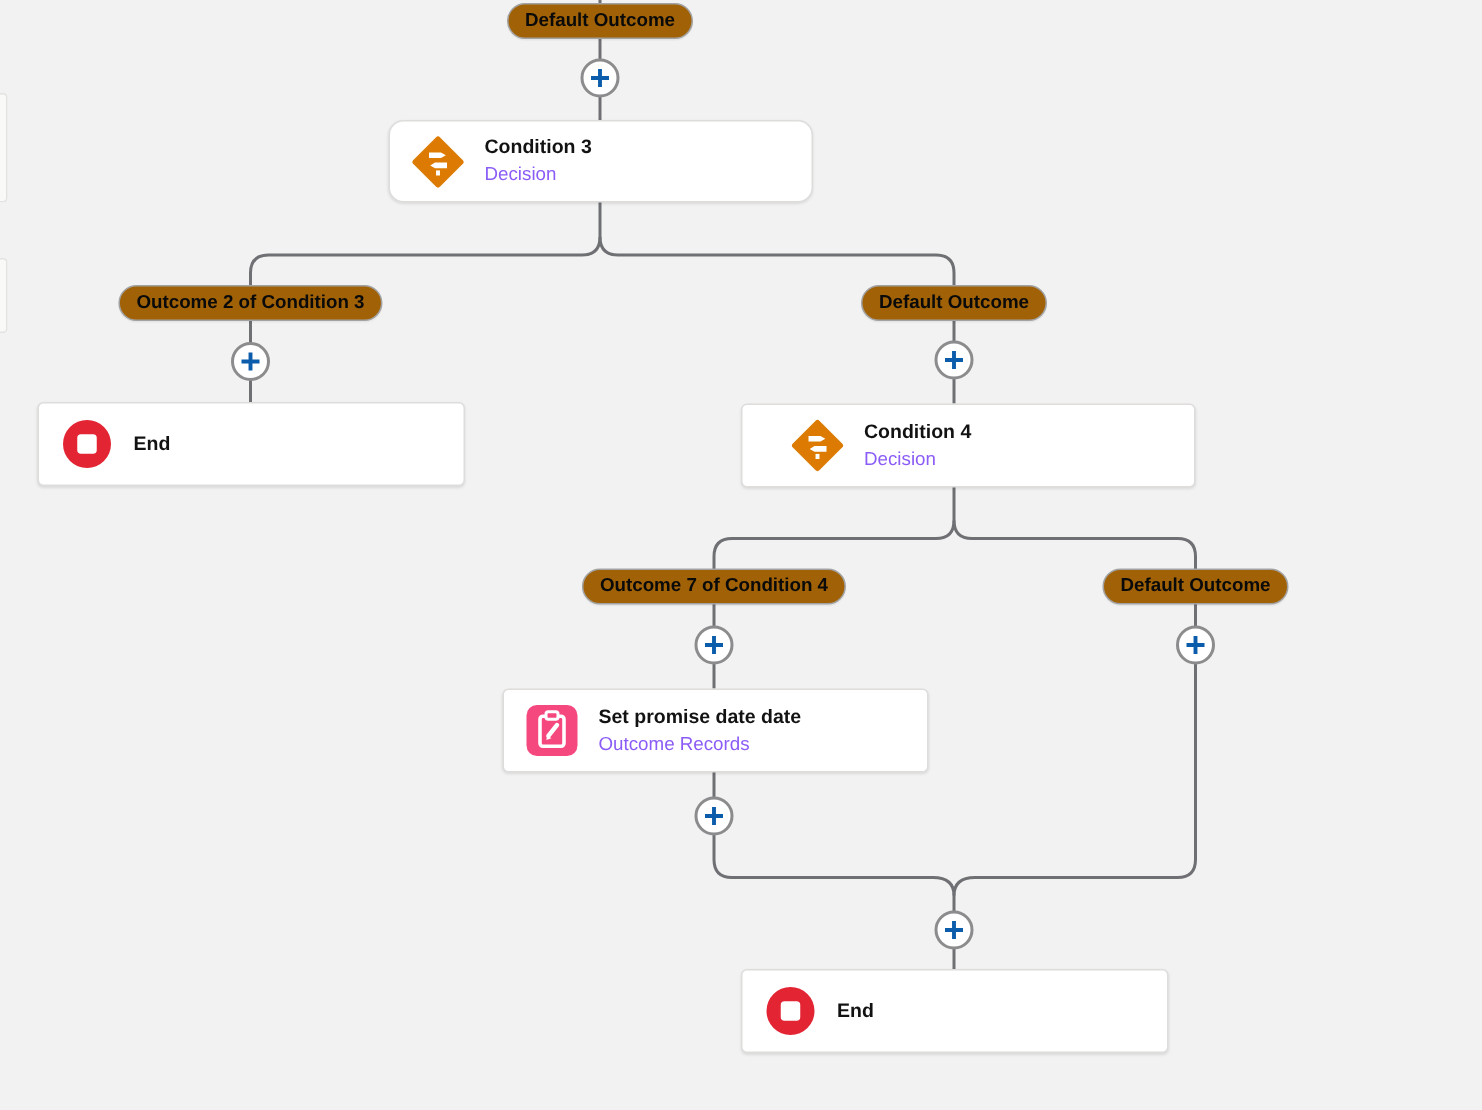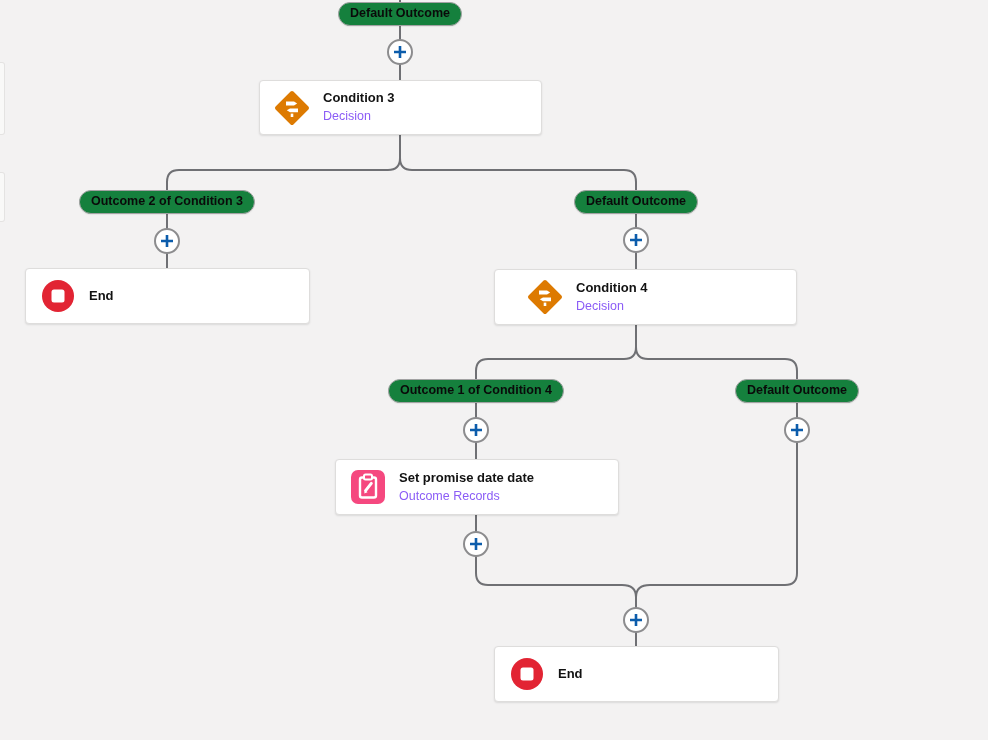--- a/index.html
+++ b/index.html
@@ -9,21 +9,21 @@
     font-family:"Liberation Sans", sans-serif;
     position:relative; overflow:hidden;
   }
   #canvas { position:absolute; left:0; top:0; width:988px; height:740px; }
 
   svg.connectors { position:absolute; left:0; top:0; pointer-events:none; }
   .conn { stroke:var(--connector,#6f7074); stroke-width:2; fill:none; }
 
   .pill {
     position:absolute; transform:translate(-50%,-50%);
-    background:#15803d; border:1px solid #a2a2a3; border-radius:12px;
+    background:#a16207; border:1px solid #a2a2a3; border-radius:12px;
     padding:3px 11px 4px 11px; font-size:12.5px; font-weight:bold; color:#0a0a0a;
     white-space:nowrap; box-shadow:0 1px 1px rgba(0,0,0,0.06);
     line-height:1.2;
   }
 
   .plus {
     position:absolute; width:26px; height:26px; box-sizing:border-box;
     background:#ffffff; border:2px solid #8c8c8e; border-radius:50%;
     display:flex; align-items:center; justify-content:center; cursor:pointer;
   }
@@ -59,21 +59,21 @@
     <path class="conn" d="M636,347 Q636,359 648,359 H785 Q797,359 797,371 V573 Q797,585 785,585 H650 Q636,585 636,597 V646"></path>
     <path class="conn" d="M476,513 V573 Q476,585 488,585 H622 Q636,585 636,597"></path>
   </svg>
 
   <div class="edge-frag" style="top:62px; height:71px;"></div>
   <div class="edge-frag" style="top:172px; height:48px;"></div>
 
   <div class="pill" style="left:400px; top:14px;">Default Outcome</div>
   <div class="pill" style="left:167px; top:202px;">Outcome 2 of Condition 3</div>
   <div class="pill" style="left:636px; top:202px;">Default Outcome</div>
-  <div class="pill" style="left:476px; top:391px;">Outcome 1 of Condition 4</div>
+  <div class="pill" style="left:476px; top:391px;">Outcome 7 of Condition 4</div>
   <div class="pill" style="left:797px; top:391px;">Default Outcome</div>
 
   <div class="plus" style="left:387px; top:39px;">
       <svg width="14" height="14" viewBox="0 0 14 14">
         <path d="M7 1 V13 M1 7 H13"></path>
       </svg>
     </div>
   <div class="plus" style="left:154px; top:228px;">
       <svg width="14" height="14" viewBox="0 0 14 14">
         <path d="M7 1 V13 M1 7 H13"></path>
@@ -98,21 +98,21 @@
       <svg width="14" height="14" viewBox="0 0 14 14">
         <path d="M7 1 V13 M1 7 H13"></path>
       </svg>
     </div>
   <div class="plus" style="left:623px; top:607px;">
       <svg width="14" height="14" viewBox="0 0 14 14">
         <path d="M7 1 V13 M1 7 H13"></path>
       </svg>
     </div>
 
-  <div class="node-card" style="left:259px; top:80px; width:281px; height:53px;">
+  <div class="node-card" style="left:259px; top:80px; width:281px; height:53px;border-radius:10px;">
     <svg class="node-icon" viewBox="0 0 36 36">
       <path d="M18 3 L33 18 L18 33 L3 18 Z" style="fill:var(--decision);stroke:var(--decision)" stroke-width="4" stroke-linejoin="round"></path>
       <path d="M12 11.6 h8 l3.2 1.9 -3.2 1.9 h-8 z" fill="#ffffff"></path>
       <path d="M24 18.4 h-8 l-3.2 1.9 3.2 1.9 h8 z" fill="#ffffff"></path>
       <rect x="16.7" y="23.6" width="2.6" height="3.4" fill="#ffffff"></rect>
     </svg>
     <div class="node-text">
       <div class="node-title">Condition 3</div>
       <div class="node-sub">Decision</div>
     </div>

